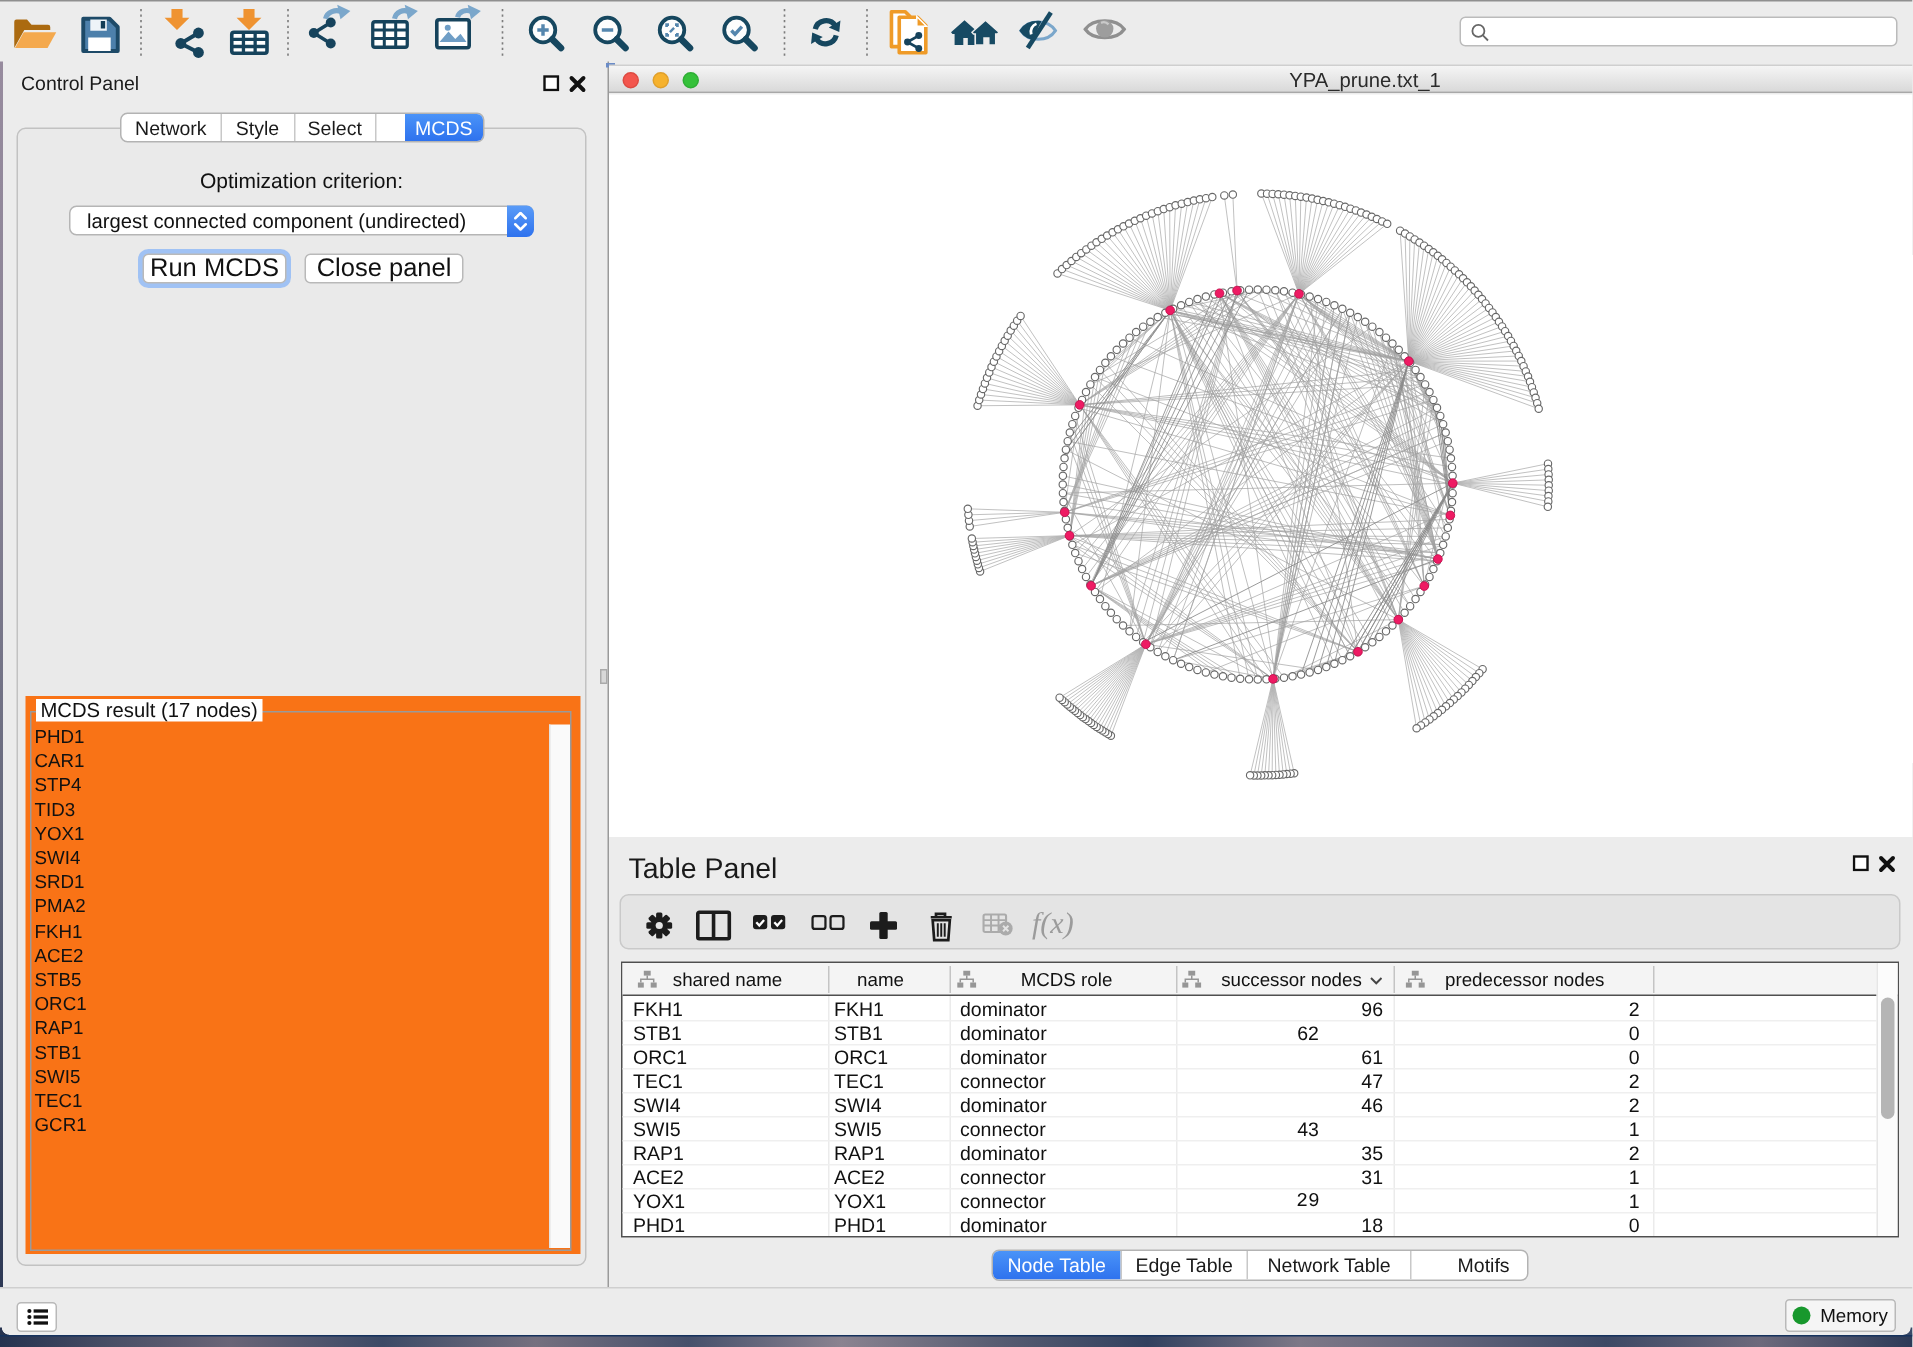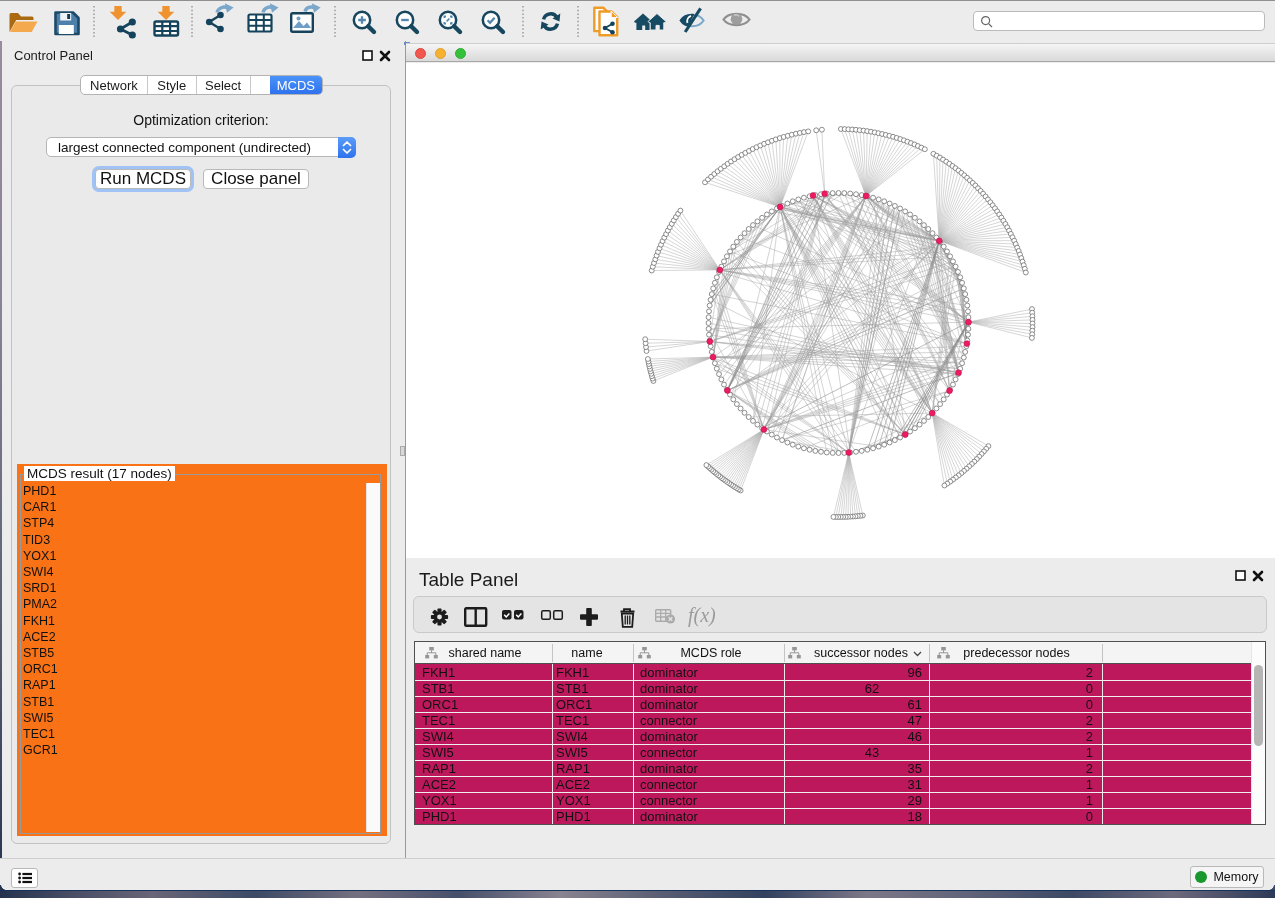--- a/index.html
+++ b/index.html
@@ -215,20 +215,21 @@
         <div>GCR1</div>
       </div>
   </div>
 </div>
 
 <div class="abs" style="left:405px;top:41px;width:1px;height:849px;background:#9a9a9a;"></div>
 <div class="abs" style="left:400px;top:446px;width:5px;height:10px;background:#d8d8d8;border:1px solid #aaa;"></div>
 
 <div class="abs" style="left:404px;top:42px;width:6px;height:3px;background:#6b8cc7;"></div>
 <div class="abs" style="left:406px;top:43px;width:869px;height:19px;background:linear-gradient(#f5f5f5,#d9d9d9);border-top:1px solid #cfcfcf;border-bottom:1px solid #a8a8a8;">
+  <div style="position:absolute;left:139px;right:0;top:1.5px;text-align:center;font-size:13.5px;color:#2b2b2b;">YPA_prune.txt_1</div>
   <div style="position:absolute;left:9px;top:4px;width:11px;height:11px;border-radius:50%;background:#f3564e;border:1px solid #dd4b42;"></div>
   <div style="position:absolute;left:29px;top:4px;width:11px;height:11px;border-radius:50%;background:#f6b22e;border:1px solid #e0a02c;"></div>
   <div style="position:absolute;left:49px;top:4px;width:11px;height:11px;border-radius:50%;background:#35c13a;border:1px solid #2fae35;"></div>
 </div>
 <div class="abs" id="canvas" style="left:406px;top:63px;width:869px;height:495px;background:#fff;">
 <svg width="869" height="496" viewBox="0 0 869 496" style="position:absolute;left:0;top:0">
       <path d="M374.1 143.9L432.5 390.0M374.1 143.9L426.7 389.9M374.1 143.9L420.8 389.5M374.1 143.9L552.0 208.9M374.1 143.9L494.1 374.5M374.1 143.9L534.1 341.1M374.1 143.9L508.9 365.2M374.1 143.9L504.1 368.5M374.1 143.9L499.2 371.6M374.1 143.9L494.1 374.5M374.1 143.9L488.9 377.1M374.1 143.9L483.6 379.5M374.1 143.9L438.3 130.1M374.1 143.9L303.7 242.5M374.1 143.9L347.0 357.9M374.1 143.9L327.3 336.4M374.1 143.9L320.9 193.3M374.1 143.9L324.0 188.4M374.1 143.9L327.3 183.6M374.1 143.9L534.1 178.9M374.1 143.9L537.7 183.6M374.1 143.9L541.0 188.4M374.1 143.9L544.1 193.3M407.0 132.5L537.7 336.4M407.0 132.5L534.1 341.1M407.0 132.5L530.4 345.5M407.0 132.5L526.5 349.8M407.0 132.5L522.3 354.0M407.0 132.5L499.2 371.6M407.0 132.5L549.6 203.6M407.0 132.5L552.0 208.9M407.0 132.5L554.2 214.3M407.0 132.5L556.1 219.8M407.0 132.5L320.9 326.7M407.0 132.5L444.2 389.5M418.7 130.7L554.2 305.7M418.7 130.7L552.0 311.1M418.7 130.7L549.6 316.4M418.7 130.7L324.0 188.4M418.7 130.7L360.9 368.5M418.7 130.7L356.1 365.2M418.7 130.7L351.4 361.6M418.7 130.7L347.0 357.9M460.0 132.9L376.1 377.1M460.0 132.9L370.9 374.5M460.0 132.9L365.8 371.6M460.0 132.9L360.9 368.5M460.0 132.9L376.1 377.1M460.0 132.9L320.9 193.3M460.0 132.9L415.0 131.2M460.0 132.9L324.0 331.6M460.0 132.9L320.9 326.7M460.0 132.9L318.0 321.6M460.0 132.9L315.4 316.4M460.0 132.9L313.0 311.1M460.0 132.9L310.8 305.7M460.0 132.9L544.1 193.3M460.0 132.9L547.0 198.4M460.0 132.9L549.6 203.6M460.0 132.9L552.0 208.9M460.0 132.9L554.2 214.3M460.0 132.9L556.1 219.8M460.0 132.9L559.2 288.9M460.0 132.9L557.8 294.6M460.0 132.9L556.1 300.2M533.2 177.8L308.9 300.2M533.2 177.8L444.2 130.5M533.2 177.8L450.0 131.2M533.2 177.8L455.7 132.1M533.2 177.8L461.4 133.3M533.2 177.8L467.1 134.7M533.2 177.8L415.0 131.2M533.2 177.8L556.1 219.8M533.2 177.8L557.8 225.4M533.2 177.8L559.2 231.1M533.2 177.8L560.4 236.8M533.2 177.8L561.3 242.5M533.2 177.8L432.5 130.0M533.2 177.8L365.8 148.4M533.2 177.8L370.9 145.5M533.2 177.8L376.1 142.9M533.2 177.8L381.4 140.5M533.2 177.8L386.8 138.3M533.2 177.8L554.2 214.3M533.2 177.8L370.9 145.5M533.2 177.8L557.8 294.6M533.2 177.8L365.8 371.6M533.2 177.8L360.9 368.5M533.2 177.8L356.1 365.2M533.2 177.8L324.0 331.6M313.8 206.9L537.7 183.6M313.8 206.9L541.0 188.4M313.8 206.9L544.1 193.3M313.8 206.9L561.3 242.5M313.8 206.9L562.0 248.3M313.8 206.9L562.4 254.2M313.8 206.9L562.5 260.0M313.8 206.9L450.0 388.8M313.8 206.9L444.2 389.5M313.8 206.9L438.3 389.9M313.8 206.9L432.5 390.0M313.8 206.9L420.8 130.5M313.8 206.9L426.7 130.1M313.8 206.9L432.5 130.0M313.8 206.9L438.3 130.1M313.8 206.9L303.7 277.5M562.5 259.1L386.8 138.3M562.5 259.1L392.3 136.4M562.5 259.1L397.9 134.7M562.5 259.1L403.6 133.3M562.5 259.1L409.3 132.1M562.5 259.1L415.0 131.2M562.5 259.1L518.0 162.1M562.5 259.1L347.0 162.1M562.5 259.1L334.6 174.5M562.5 259.1L302.6 265.8M560.9 280.6L305.8 231.1M560.9 280.6L504.1 151.5M560.9 280.6L513.6 158.4M560.9 280.6L518.0 162.1M560.9 280.6L522.3 166.0M560.9 280.6L554.2 214.3M560.9 280.6L313.0 208.9M560.9 280.6L324.0 188.4M303.8 278.5L544.1 193.3M303.8 278.5L547.0 198.4M303.8 278.5L549.6 203.6M303.8 278.5L347.0 162.1M303.8 278.5L351.4 158.4M303.8 278.5L356.1 154.8M303.8 278.5L360.9 151.5M303.8 278.5L556.1 300.2M303.8 278.5L554.2 305.7M303.8 278.5L552.0 311.1M307.0 294.1L318.0 198.4M307.0 294.1L320.9 193.3M307.0 294.1L324.0 188.4M307.0 294.1L327.3 183.6M307.0 294.1L330.9 178.9M307.0 294.1L560.4 283.2M307.0 294.1L559.2 288.9M307.0 294.1L557.8 294.6M307.0 294.1L556.1 300.2M307.0 294.1L554.2 305.7M307.0 294.1L552.0 311.1M307.0 294.1L508.9 154.8M552.6 309.7L508.9 154.8M552.6 309.7L513.6 158.4M552.6 309.7L518.0 162.1M552.6 309.7L522.3 166.0M552.6 309.7L522.3 166.0M552.6 309.7L303.0 271.7M552.6 309.7L302.6 265.8M552.6 309.7L302.5 260.0M552.6 309.7L302.6 254.2M552.6 309.7L488.9 142.9M552.6 309.7L494.1 145.5M552.6 309.7L499.2 148.4M552.6 309.7L504.1 151.5M543.5 327.7L392.3 136.4M543.5 327.7L376.1 377.1M543.5 327.7L397.9 385.3M543.5 327.7L444.2 130.5M543.5 327.7L450.0 131.2M543.5 327.7L455.7 132.1M543.5 327.7L526.5 170.2M543.5 327.7L530.4 174.5M543.5 327.7L534.1 178.9M543.5 327.7L562.0 248.3M321.4 327.5L420.8 389.5M321.4 327.5L415.0 388.8M321.4 327.5L409.3 387.9M321.4 327.5L403.6 386.7M321.4 327.5L552.0 208.9M321.4 327.5L554.2 214.3M321.4 327.5L556.1 219.8M321.4 327.5L557.8 225.4M321.4 327.5L559.2 231.1M321.4 327.5L557.8 225.4M321.4 327.5L438.3 389.9M526.2 350.1L342.7 354.0M526.2 350.1L370.9 145.5M526.2 350.1L376.1 142.9M526.2 350.1L381.4 140.5M526.2 350.1L386.8 138.3M526.2 350.1L392.3 136.4M526.2 350.1L544.1 193.3M526.2 350.1L547.0 198.4M526.2 350.1L549.6 203.6M526.2 350.1L432.5 130.0M526.2 350.1L438.3 130.1M526.2 350.1L444.2 130.5M526.2 350.1L450.0 388.8M526.2 350.1L304.6 236.8M357.9 366.5L561.3 277.5M357.9 366.5L305.8 231.1M357.9 366.5L307.2 225.4M357.9 366.5L308.9 219.8M357.9 366.5L310.8 214.3M357.9 366.5L488.9 142.9M357.9 366.5L472.7 383.6M357.9 366.5L302.6 265.8M357.9 366.5L557.8 294.6M357.9 366.5L556.1 300.2M357.9 366.5L554.2 305.7M357.9 366.5L552.0 311.1M357.9 366.5L467.1 134.7M357.9 366.5L472.7 136.4M357.9 366.5L478.2 138.3M357.9 366.5L483.6 140.5M357.9 366.5L488.9 142.9M357.9 366.5L494.1 145.5M499.3 371.5L472.7 383.6M499.3 371.5L467.1 385.3M499.3 371.5L461.4 386.7M499.3 371.5L455.7 387.9M499.3 371.5L450.0 388.8M499.3 371.5L444.2 389.5M499.3 371.5L310.8 305.7M499.3 371.5L308.9 300.2M499.3 371.5L307.2 294.6M499.3 371.5L320.9 193.3M499.3 371.5L324.0 188.4M499.3 371.5L327.3 183.6M499.3 371.5L330.9 178.9M499.3 371.5L467.1 134.7M442.7 389.6L522.3 166.0M442.7 389.6L376.1 142.9M442.7 389.6L472.7 136.4M442.7 389.6L478.2 138.3M442.7 389.6L483.6 140.5M442.7 389.6L488.9 142.9M442.7 389.6L494.1 145.5M442.7 389.6L483.6 140.5M442.7 389.6L488.9 142.9M442.7 389.6L494.1 145.5M442.7 389.6L499.2 148.4M442.7 389.6L376.1 377.1M442.7 389.6L308.9 300.2M442.7 389.6L307.2 294.6M442.7 389.6L305.8 288.9M442.7 389.6L494.1 145.5" fill="none" stroke="#a0a0a0" stroke-width="0.48" stroke-opacity="0.95"></path>
       <path d="M374.1 143.9L303.7 242.5M374.1 143.9L304.6 236.8M374.1 143.9L305.8 231.1M533.2 177.8L483.6 379.5M533.2 177.8L478.2 381.7M533.2 177.8L472.7 383.6M533.2 177.8L467.1 385.3M533.2 177.8L461.4 386.7M562.5 259.1L508.9 365.2M562.5 259.1L504.1 368.5M562.5 259.1L499.2 371.6M562.5 259.1L494.1 374.5M562.5 259.1L499.2 371.6M562.5 259.1L494.1 374.5M562.5 259.1L488.9 377.1M562.5 259.1L356.1 365.2M560.9 280.6L549.6 203.6M560.9 280.6L552.0 208.9M560.9 280.6L554.2 214.3M560.9 280.6L556.1 219.8M552.6 309.7L376.1 377.1M321.4 327.5L403.6 133.3M321.4 327.5L409.3 132.1M321.4 327.5L415.0 131.2M321.4 327.5L420.8 130.5M321.4 327.5L426.7 130.1" fill="none" stroke="#8a8a8a" stroke-width="0.6" stroke-opacity="0.95"></path>
       <path d="M374.1 143.9L299.0 119.3M374.1 143.9L302.0 116.4M374.1 143.9L305.1 113.7M374.1 143.9L308.3 111.0M374.1 143.9L311.5 108.3M374.1 143.9L314.8 105.8M374.1 143.9L318.2 103.3M374.1 143.9L321.6 100.8M374.1 143.9L325.0 98.5M374.1 143.9L328.5 96.2M374.1 143.9L332.1 94.0M374.1 143.9L335.7 91.9M374.1 143.9L339.3 89.9M374.1 143.9L343.0 87.9M374.1 143.9L346.7 86.0M374.1 143.9L350.5 84.2M374.1 143.9L354.3 82.5M374.1 143.9L358.1 80.8M374.1 143.9L362.0 79.3M374.1 143.9L365.9 77.8M374.1 143.9L369.8 76.4M374.1 143.9L373.8 75.1M374.1 143.9L377.7 73.9M374.1 143.9L381.8 72.8M374.1 143.9L385.8 71.7M374.1 143.9L389.9 70.7M374.1 143.9L393.9 69.9M374.1 143.9L398.0 69.1M374.1 143.9L402.2 68.4M418.7 130.7L410.2 67.3M418.7 130.7L415.9 66.7M460.0 132.9L434.9 66.0M460.0 132.9L438.7 66.1M460.0 132.9L442.4 66.3M460.0 132.9L446.2 66.5M460.0 132.9L450.0 66.8M460.0 132.9L453.7 67.2M460.0 132.9L457.5 67.6M460.0 132.9L461.2 68.1M460.0 132.9L465.0 68.7M460.0 132.9L468.7 69.4M460.0 132.9L472.4 70.2M460.0 132.9L476.1 71.0M460.0 132.9L479.8 71.9M460.0 132.9L483.4 72.8M460.0 132.9L487.1 73.8M460.0 132.9L490.7 74.9M460.0 132.9L494.3 76.1M460.0 132.9L497.9 77.3M460.0 132.9L501.4 78.7M460.0 132.9L505.0 80.0M460.0 132.9L508.5 81.5M460.0 132.9L511.9 83.0M460.0 132.9L515.4 84.6M460.0 132.9L518.8 86.2M533.2 177.8L527.4 90.8M533.2 177.8L530.7 92.7M533.2 177.8L533.9 94.6M533.2 177.8L537.1 96.6M533.2 177.8L540.3 98.7M533.2 177.8L543.4 100.8M533.2 177.8L546.5 103.0M533.2 177.8L549.5 105.2M533.2 177.8L552.5 107.5M533.2 177.8L555.4 109.9M533.2 177.8L558.3 112.3M533.2 177.8L561.1 114.8M533.2 177.8L563.9 117.3M533.2 177.8L566.7 119.9M533.2 177.8L569.4 122.5M533.2 177.8L572.0 125.2M533.2 177.8L574.6 127.9M533.2 177.8L577.1 130.7M533.2 177.8L579.6 133.5M533.2 177.8L582.0 136.4M533.2 177.8L584.4 139.3M533.2 177.8L586.7 142.3M533.2 177.8L589.0 145.3M533.2 177.8L591.2 148.4M533.2 177.8L593.3 151.5M533.2 177.8L595.4 154.6M533.2 177.8L597.4 157.8M533.2 177.8L599.4 161.0M533.2 177.8L601.3 164.3M533.2 177.8L603.1 167.6M533.2 177.8L604.8 170.9M533.2 177.8L606.5 174.3M533.2 177.8L608.2 177.7M533.2 177.8L609.7 181.1M533.2 177.8L611.2 184.6M533.2 177.8L612.7 188.0M533.2 177.8L614.0 191.5M533.2 177.8L615.3 195.1M533.2 177.8L616.5 198.6M533.2 177.8L617.7 202.2M533.2 177.8L618.8 205.8M533.2 177.8L619.8 209.5M313.8 206.9L245.7 207.5M313.8 206.9L246.8 203.7M313.8 206.9L248.0 200.0M313.8 206.9L249.3 196.3M313.8 206.9L250.6 192.6M313.8 206.9L252.0 188.9M313.8 206.9L253.5 185.3M313.8 206.9L255.0 181.7M313.8 206.9L256.6 178.1M313.8 206.9L258.3 174.6M313.8 206.9L260.1 171.1M313.8 206.9L261.9 167.6M313.8 206.9L263.8 164.2M313.8 206.9L265.8 160.8M313.8 206.9L267.8 157.4M313.8 206.9L269.9 154.1M313.8 206.9L272.1 150.8M313.8 206.9L274.4 147.6M562.5 259.1L626.0 246.1M562.5 259.1L626.2 249.7M562.5 259.1L626.4 253.3M562.5 259.1L626.5 256.9M562.5 259.1L626.5 260.5M562.5 259.1L626.5 264.1M562.5 259.1L626.3 267.7M562.5 259.1L626.2 271.3M562.5 259.1L625.9 274.9M303.8 278.5L240.5 288.0M303.8 278.5L240.0 284.1M303.8 278.5L239.6 280.2M303.8 278.5L239.2 276.2M307.0 294.1L247.4 318.0M307.0 294.1L246.6 315.6M307.0 294.1L245.9 313.2M307.0 294.1L245.3 310.8M307.0 294.1L244.6 308.3M307.0 294.1L244.0 305.9M307.0 294.1L243.4 303.4M307.0 294.1L242.9 301.0M307.0 294.1L242.4 298.5M307.0 294.1L241.9 296.0M526.2 350.1L582.4 383.1M526.2 350.1L580.2 385.8M526.2 350.1L577.9 388.4M526.2 350.1L575.6 391.0M526.2 350.1L573.2 393.6M526.2 350.1L570.8 396.1M526.2 350.1L568.3 398.6M526.2 350.1L565.8 401.0M526.2 350.1L563.2 403.3M526.2 350.1L560.6 405.7M526.2 350.1L558.0 407.9M526.2 350.1L555.3 410.2M526.2 350.1L552.6 412.4M526.2 350.1L549.8 414.5M526.2 350.1L547.0 416.6M526.2 350.1L544.2 418.6M526.2 350.1L541.3 420.6M526.2 350.1L538.4 422.5M357.9 366.5L334.6 427.5M357.9 366.5L332.7 426.4M357.9 366.5L330.8 425.2M357.9 366.5L328.9 424.0M357.9 366.5L327.0 422.8M357.9 366.5L325.1 421.6M357.9 366.5L323.2 420.3M357.9 366.5L321.4 419.0M357.9 366.5L319.6 417.7M357.9 366.5L317.7 416.4M357.9 366.5L315.9 415.1M357.9 366.5L314.1 413.7M357.9 366.5L312.4 412.3M357.9 366.5L310.6 410.9M357.9 366.5L308.9 409.5M357.9 366.5L307.2 408.1M357.9 366.5L305.5 406.6M357.9 366.5L303.8 405.1M357.9 366.5L302.1 403.6M357.9 366.5L300.4 402.1M442.7 389.6L456.8 452.5M442.7 389.6L454.4 452.8M442.7 389.6L451.9 453.0M442.7 389.6L449.5 453.3M442.7 389.6L447.0 453.5M442.7 389.6L444.6 453.6M442.7 389.6L442.1 453.8M442.7 389.6L439.7 453.9M442.7 389.6L437.2 453.9M442.7 389.6L434.8 454.0M442.7 389.6L432.3 454.0M442.7 389.6L429.9 454.0M442.7 389.6L427.4 453.9" fill="none" stroke="#b4b4b4" stroke-width="0.55"></path>
       <g fill="#ffffff" stroke="#686868" stroke-width="0.75">
@@ -641,21 +642,21 @@
  <rect x="0.7" y="0.7" width="15" height="11.6" rx="1" fill="none" stroke="#ababab" stroke-width="1.4"></rect>
  <path d="M0.7 4.4h15M0.7 8h15M5.7 0.7v11.6M10.7 0.7v11.6" stroke="#ababab" stroke-width="1.3"></path>
  <circle cx="15.5" cy="10" r="4.6" fill="#ababab"></circle>
  <path d="M13.7 8.2l3.6 3.6M17.3 8.2l-3.6 3.6" stroke="#e4e4e4" stroke-width="1.3"></path>
 </g>
 
 <text x="274" y="25" font-family="Liberation Serif, serif" font-style="italic" font-size="20" fill="#9b9b9b">f(x)</text>
 </svg>
 </div>
 
-  <div class="abs" id="tbl" style="left:8px;top:83px;width:852px;height:184px;background:#be185d;border:1px solid #4f4f4f;">
+  <div class="abs" id="tbl" style="left:8px;top:83px;width:852px;height:184px;background:#ffffff;border:1px solid #4f4f4f;">
       <div style="position:absolute;left:0;top:0;width:850px;height:22px;background:#f4f4f4;border-bottom:1px solid #4f4f4f;font-size:12.5px;color:#111;">
 <svg width="13" height="12" viewBox="0 0 13 12" style="position:absolute;top:5px;left:10px">
           <g fill="#969696">
             <rect x="4.2" y="0" width="4.6" height="3.4"></rect>
             <rect x="0.2" y="8" width="4" height="3.4"></rect>
             <rect x="8.8" y="8" width="4" height="3.4"></rect>
           </g>
           <path d="M6.5 3.4v2.4M2.2 8V5.8h8.6V8" fill="none" stroke="#969696" stroke-width="1"></path>
         </svg>
 <div style="position:absolute;left:25px;top:4px;width:90px;text-align:center;">shared name</div>
@@ -763,34 +764,40 @@
 <span style="position:absolute;left:7px;top:1px;">ACE2</span>
 <span style="position:absolute;left:141px;top:1px;">ACE2</span>
 <span style="position:absolute;left:225px;top:1px;">connector</span>
 <span style="position:absolute;left:407px;top:1px;width:100px;text-align:right;">31</span>
 <span style="position:absolute;left:578px;top:1px;width:100px;text-align:right;">1</span>
 </div>
       <div style="position:absolute;left:0;top:150px;width:836px;height:16px;font-size:13px;color:#111;">
 <span style="position:absolute;left:7px;top:1px;">YOX1</span>
 <span style="position:absolute;left:141px;top:1px;">YOX1</span>
 <span style="position:absolute;left:225px;top:1px;">connector</span>
-<span style="position:absolute;left:407px;top:1px;width:100px;text-align:right;">29</span>
+<span style="position:absolute;left:407px;top:1px;width:100px;text-align:center;font-family:Liberation Mono, monospace;">29</span>
 <span style="position:absolute;left:578px;top:1px;width:100px;text-align:right;">1</span>
 </div>
       <div style="position:absolute;left:0;top:166px;width:836px;height:16px;font-size:13px;color:#111;">
 <span style="position:absolute;left:7px;top:1px;">PHD1</span>
 <span style="position:absolute;left:141px;top:1px;">PHD1</span>
 <span style="position:absolute;left:225px;top:1px;">dominator</span>
 <span style="position:absolute;left:407px;top:1px;width:100px;text-align:right;">18</span>
 <span style="position:absolute;left:578px;top:1px;width:100px;text-align:right;">0</span>
 </div>
       <div style="position:absolute;left:836px;top:0;width:14px;height:182px;background:#fcfcfc;border-left:1px solid #e6e6e6;"></div>
 <div style="position:absolute;left:838.5px;top:23px;width:9px;height:81px;background:#b5b5b5;border-radius:4.5px;"></div>
     </div>
 
+  <div class="seg abs" style="left:255px;top:275px;width:358px;height:21px;">
+    <div class="on" style="flex:91 0 0">Node Table</div>
+      <div style="flex:89 0 0">Edge Table</div>
+      <div style="flex:116 0 0">Network Table</div>
+      <div style="flex:62 0 0">Motifs</div>
+  </div>
 </div>
 
 <div class="abs" style="left:0;top:885px;width:6px;height:5px;z-index:9;background:radial-gradient(circle at 6px 0px, transparent 4.5px, #283450 5px);"></div>
 <div class="abs" style="left:1269px;top:885px;width:6px;height:5px;z-index:9;background:radial-gradient(circle at 0px 0px, transparent 4.5px, #3a4a68 5px);"></div>
 
 <div class="abs" style="left:0;top:858px;width:1275px;height:32px;background:#ececec;border-top:1px solid #cfcfcf;">
   <div class="btn abs" style="left:11px;top:9px;width:27px;height:20px;border-radius:3px;">
     <svg width="14" height="12" viewBox="0 0 14 12">
         <g fill="#111">
           <circle cx="1.6" cy="2" r="1.4"></circle>

